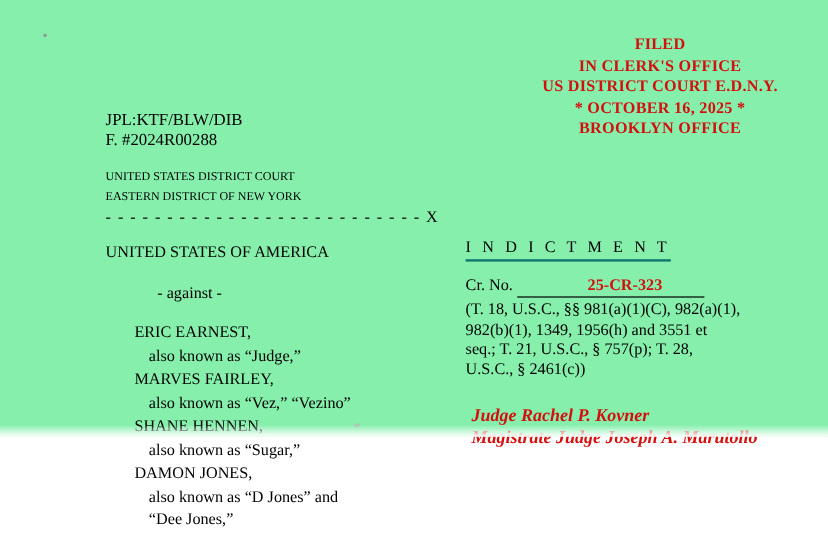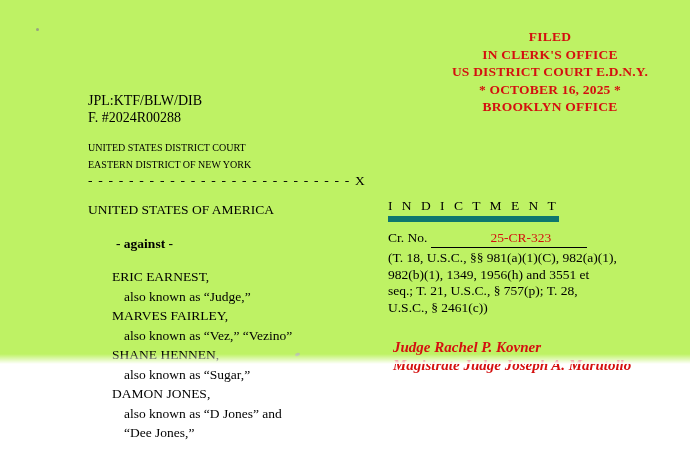--- a/index.html
+++ b/index.html
@@ -12,21 +12,21 @@
     background: #ffffff;
     font-family: "Liberation Serif", serif;
     color: #000000;
     overflow: hidden;
     position: relative;
   }
   .page {
     position: relative;
     width: 690px;
     height: 364px;
-    background: #bef264;
+    background: #86efac;
   }
   .speck {
     position: absolute;
     width: 3px;
     height: 3px;
     background: #8a8a8a;
     border-radius: 50%;
     opacity: .75;
   }
   .speck2 {
@@ -82,57 +82,56 @@
   
   .party {
     position: absolute;
     left: 88px;
     top: 200px;
     font-size: 13.5px;
     line-height: 19.5px;
     width: 270px;
   }
   .against {
-    margin: 14px 0 14px 28px;
-    font-weight: bold;
+    margin: 14px 0 14px 43px;
   }
   .deft {
     margin-top: 0;
     margin-left: 24px;
   }
   .aka {
     margin-left: 36px;
   }
 
   
   .indictment-head {
     position: absolute;
     left: 388px;
     top: 198px;
     font-size: 13.5px;
     letter-spacing: 3px;
-    border-bottom: 6px solid #0f766e;
+    border-bottom: 2px solid #0f766e;
     padding-bottom: 2px;
     display: inline-block;
   }
   .crno {
     position: absolute;
     left: 388px;
     top: 230px;
     font-size: 13.5px;
     width: 230px;
   }
   .crno .label {
     display: inline-block;
   }
   .crno .value {
     display: inline-block;
     border-bottom: 1px solid #000;
     padding: 0 6px 1px 30px;
-    font-weight: normal;
+    font-weight: bold;
     color: #d4100f;
     text-align: center;
     min-width: 120px;
   }
   .statutes {
     position: absolute;
     left: 388px;
     top: 250px;
     font-size: 13.5px;
     line-height: 16.5px;

